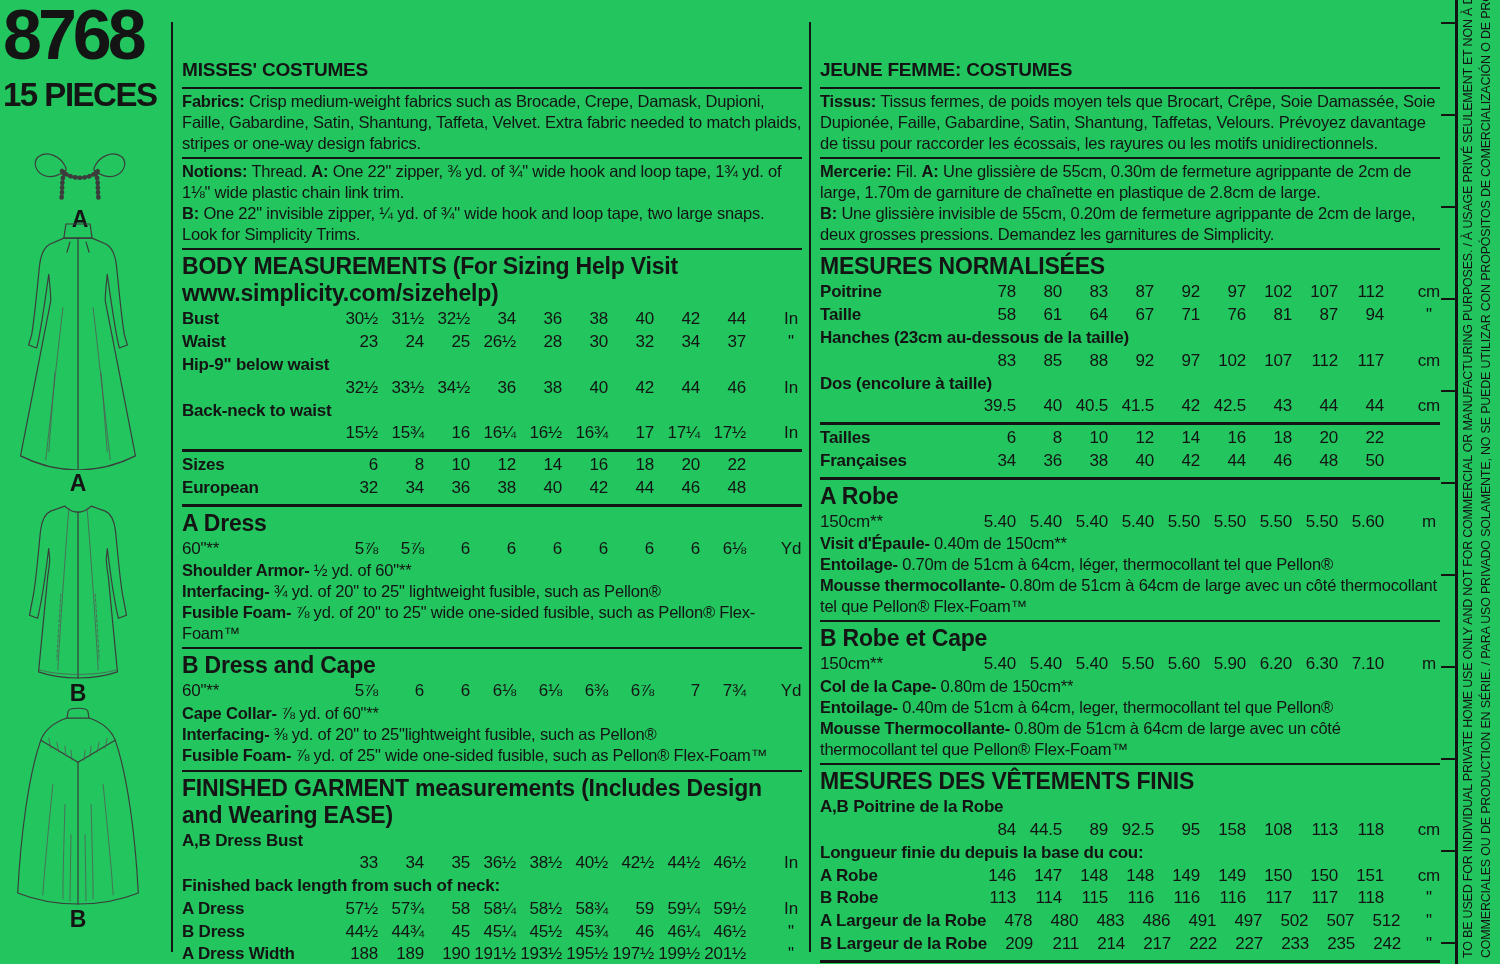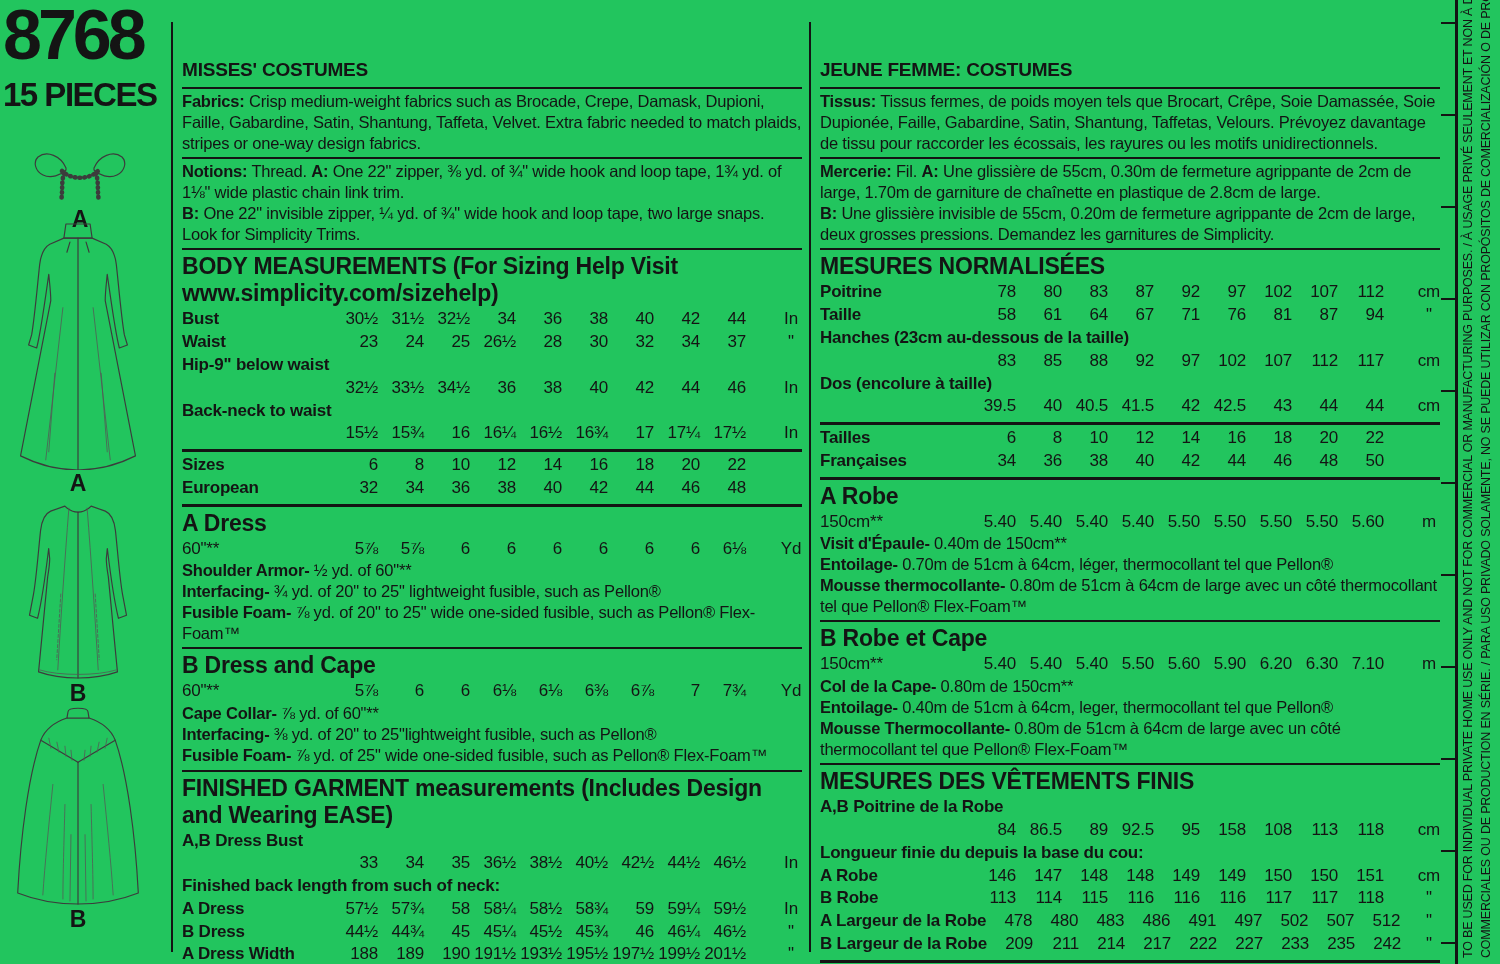--- a/index.html
+++ b/index.html
@@ -532,21 +532,21 @@
 
     <div class="sec heavy">
       <h3 class="subtitle">MESURES DES VÊTEMENTS FINIS</h3>
       <div class="mrow">
           <span class="rlabel">A,B Poitrine de la Robe</span>
         </div>
       <div class="mrow">
           <span class="rlabel"></span>
           <span class="cells">
             <span>84</span>
-            <span>86.5</span>
+            <span>44.5</span>
             <span>89</span>
             <span>92.5</span>
             <span>95</span>
             <span>158</span>
             <span>108</span>
             <span>113</span>
             <span>118</span>
           </span>
           <span class="unit">cm</span>
         </div>

